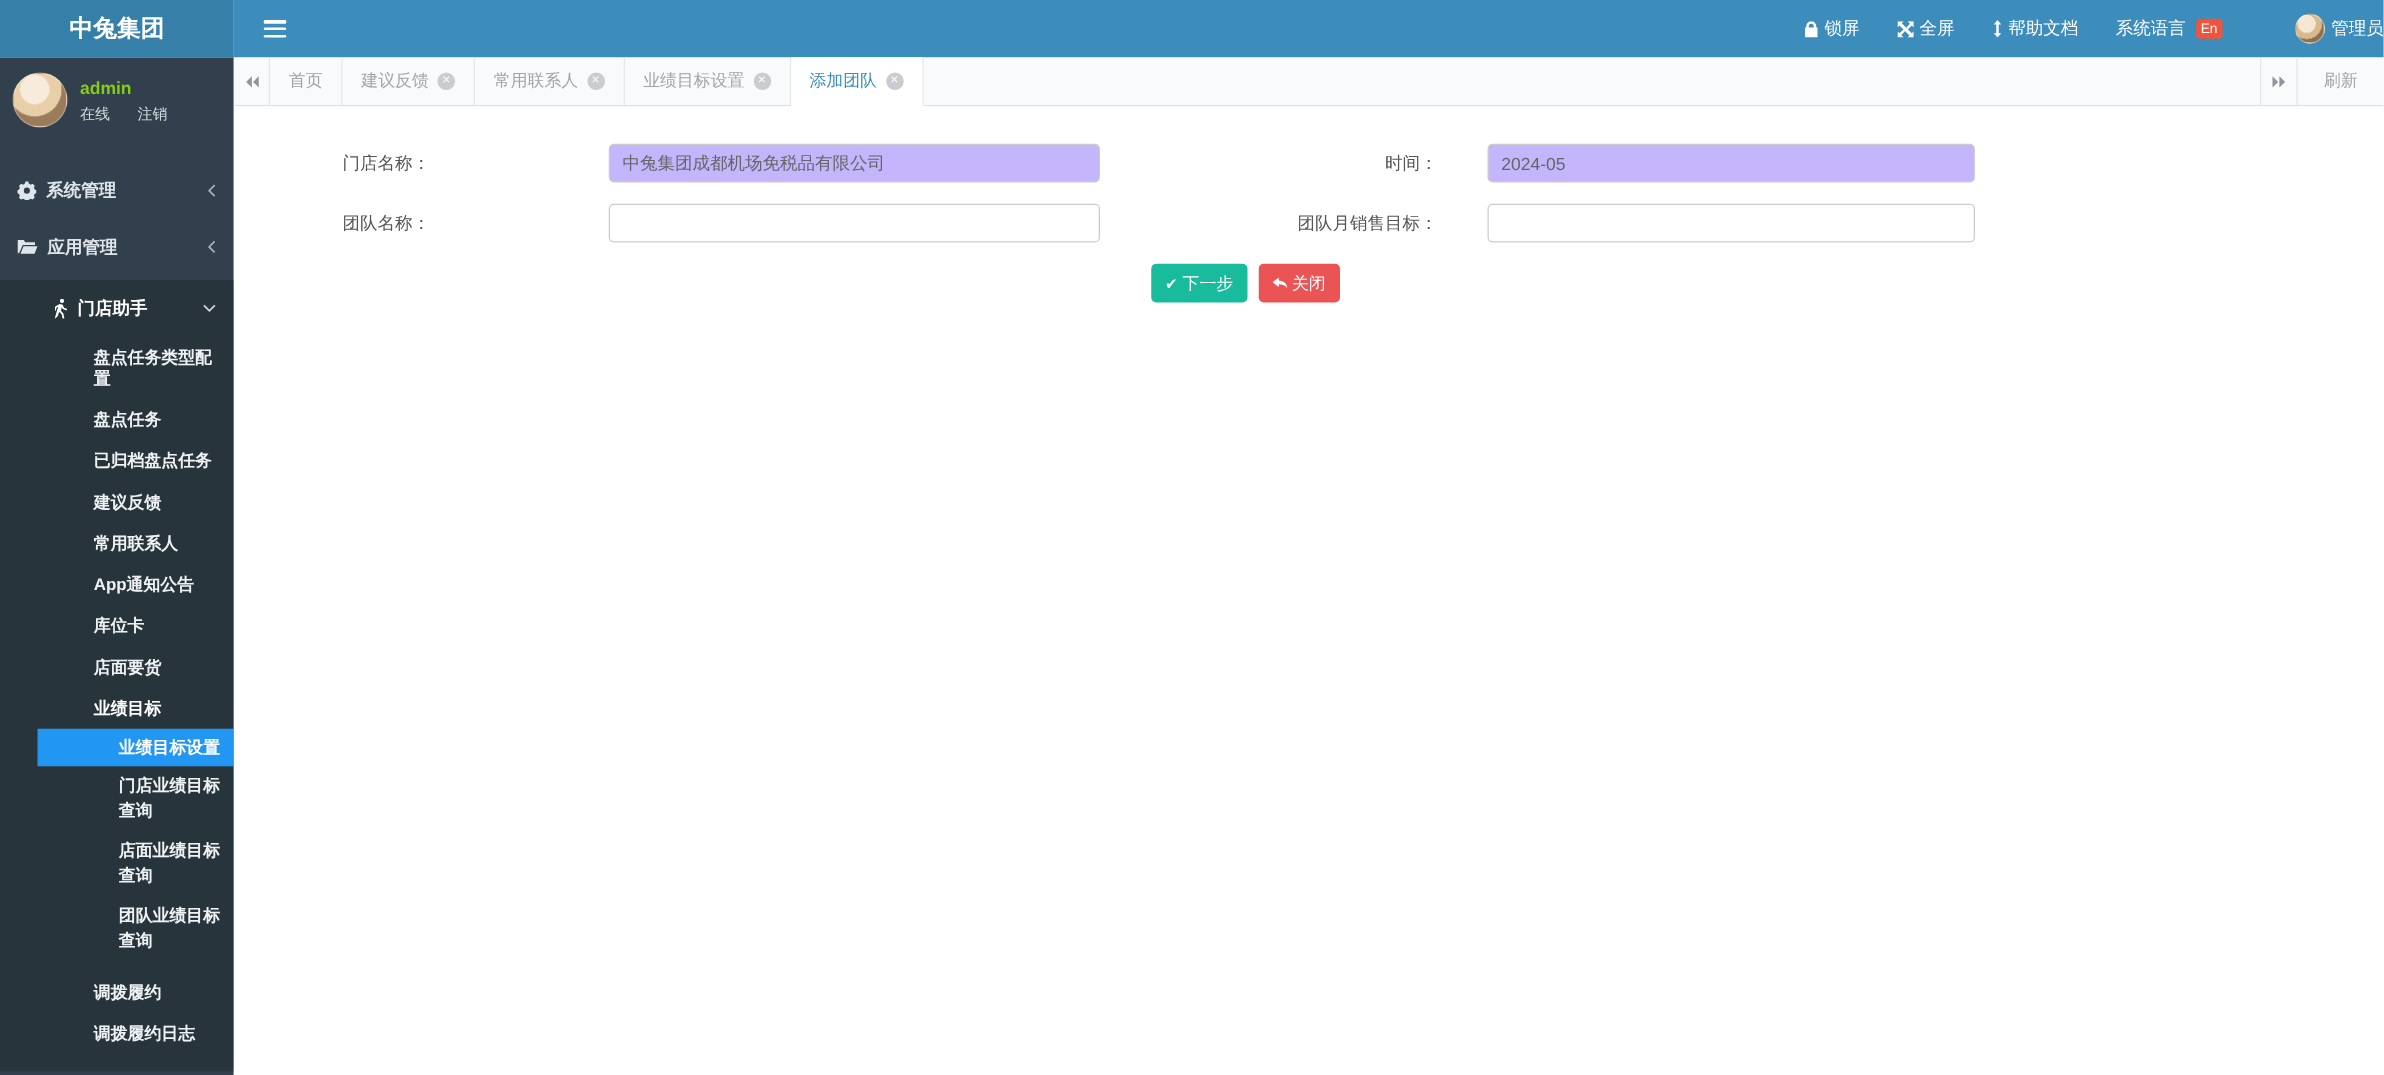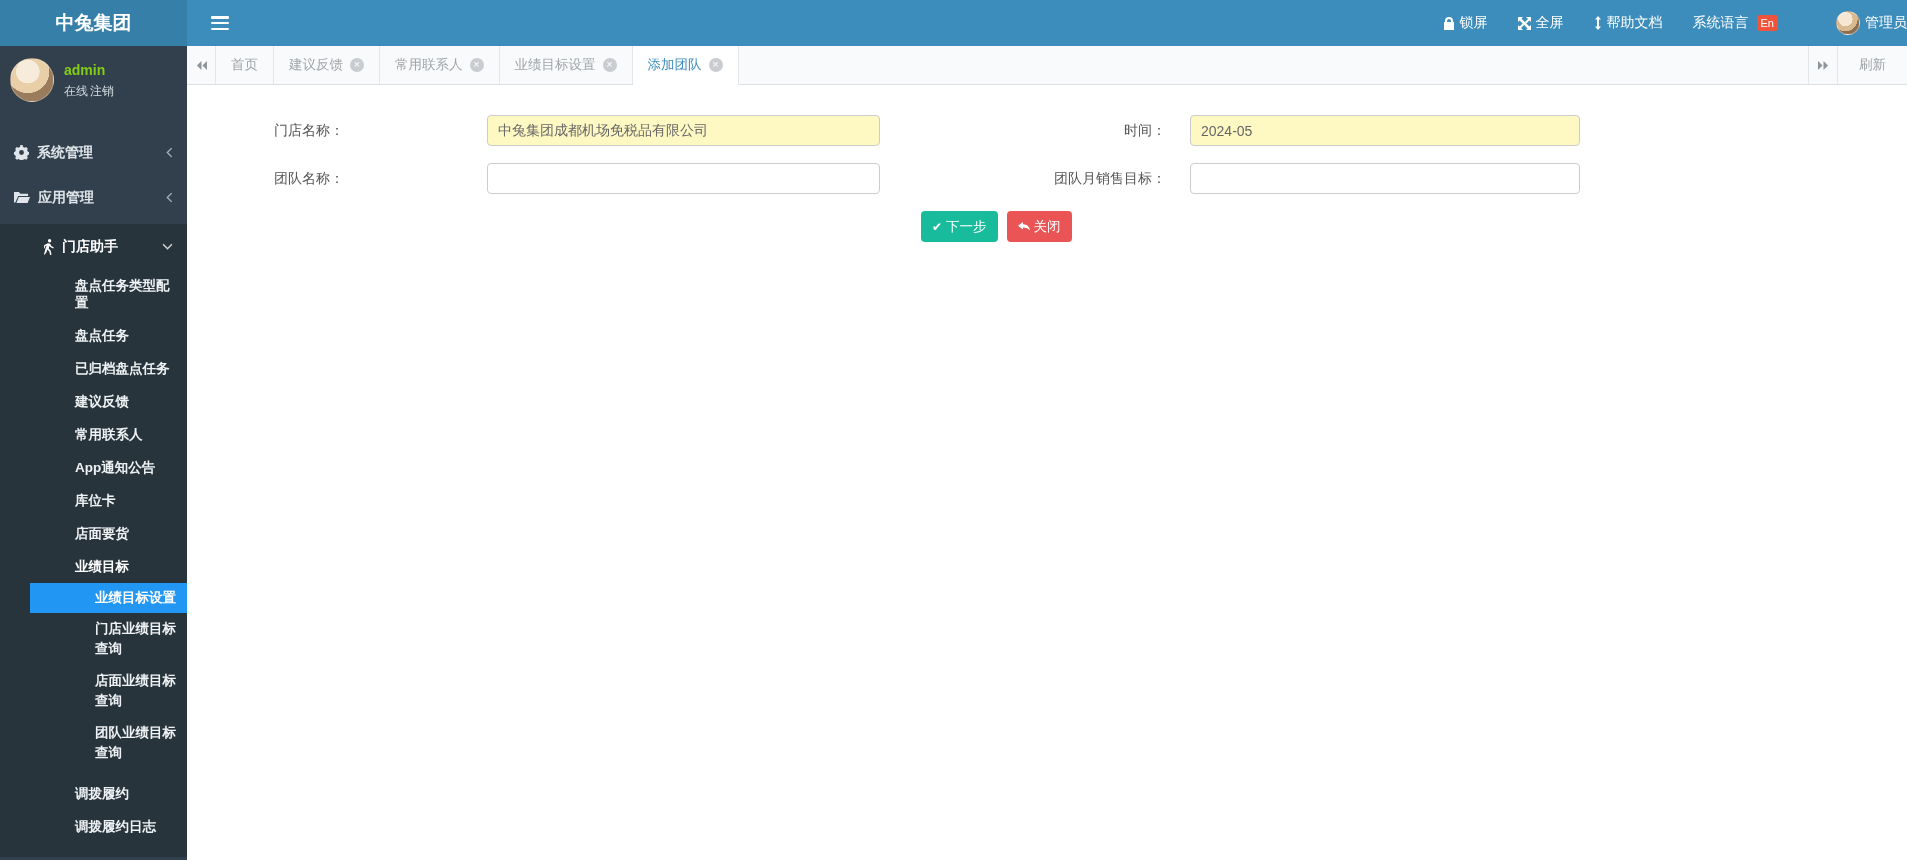--- a/index.html
+++ b/index.html
@@ -29,21 +29,21 @@
   .body-row { display:flex; height:814px; }
 
   
   .sidebar { width:187px; background:#31404c; color:#dde3e8; flex-shrink:0; overflow:hidden; }
   .user-panel { display:flex; padding:12px 10px 14px 10px; gap:10px; }
   .avatar-lg { width:44px; height:44px; border-radius:50%; flex-shrink:0;
                background:radial-gradient(circle at 40% 30%, #f7ecdc 0 30%, #e8cfa8 31% 55%, #9a7c5c 56% 80%, #6e5840 81%);
                border:1px solid rgba(255,255,255,.25); }
   .user-info { padding-top:4px; }
   .user-name { color:#84cc16; font-weight:bold; font-size:14px; margin-bottom:5px; }
-  .user-status { font-size:12px; color:#d5dde2; display:flex; gap:2px; }
+  .user-status { font-size:12px; color:#d5dde2; display:flex; gap:22px; }
   .user-status .logout { cursor:pointer; }
 
   .menu { margin-top:14px; }
   .mi-parent { height:45px; display:flex; align-items:center; padding:0 14px; gap:8px;
                font-size:14px; font-weight:bold; color:#dfe5ea; cursor:pointer; }
   .mi-parent svg.micon { flex-shrink:0; }
   .mi-parent .chev { margin-left:auto; opacity:.8; }
 
   .shop-block { background:#28343c; margin-top:4px; padding-bottom:14px;padding-left:30px; }
   .mi-l2 { padding:8px 8px 8px 45px; font-size:13.5px; font-weight:bold; color:#eef2f4;
@@ -67,25 +67,25 @@
   .tab-close { width:14px; height:14px; border-radius:50%; background:#c9cdd1; color:#fff;
                font-size:11px; line-height:13px; text-align:center; cursor:pointer; }
   .tab-right { margin-left:auto; display:flex; align-items:stretch; }
   .refresh-btn { padding:0 21px; display:flex; align-items:center; border-left:1px solid #e4e7ea;
                  cursor:pointer; }
 
   
   .content { flex:1; background:#fff; padding-top:30px; }
   .form-row { display:flex; align-items:center; margin-bottom:17px; font-size:14px; color:#555; }
   .flabel { width:300px; padding-right:56px; text-align:center; }
-  .flabel2 { width:310px; padding-right:24px; text-align:right; }
+  .flabel2 { width:310px; padding-right:40px; text-align:right; }
   .finput { width:393px; height:31px; border:1px solid #ccc; border-radius:4px; padding:0 10px;
             font-size:14px; color:#555; font-family:inherit; background:#fff; }
   .finput.w2 { width:390px; }
-  .finput[readonly] { background:#fef9c3; color:#666; }
+  .finput[readonly] { background:#c4b5fd; color:#666; }
   .btn-row { padding-left:734px; margin-top:16px; display:flex; gap:9px; }
   .btn { height:31px; border:none; border-radius:4px; color:#fff; font-size:13.5px;
          padding:0 11px; display:inline-flex; align-items:center; gap:4px; cursor:pointer;
          font-family:inherit; }
   .btn-next { background:#18bc9c; }
   .btn-close { background:#ea5455;text-align:right; }
   .btn .glyph { font-size:12px; }
 </style>
 </head>
 <body>

